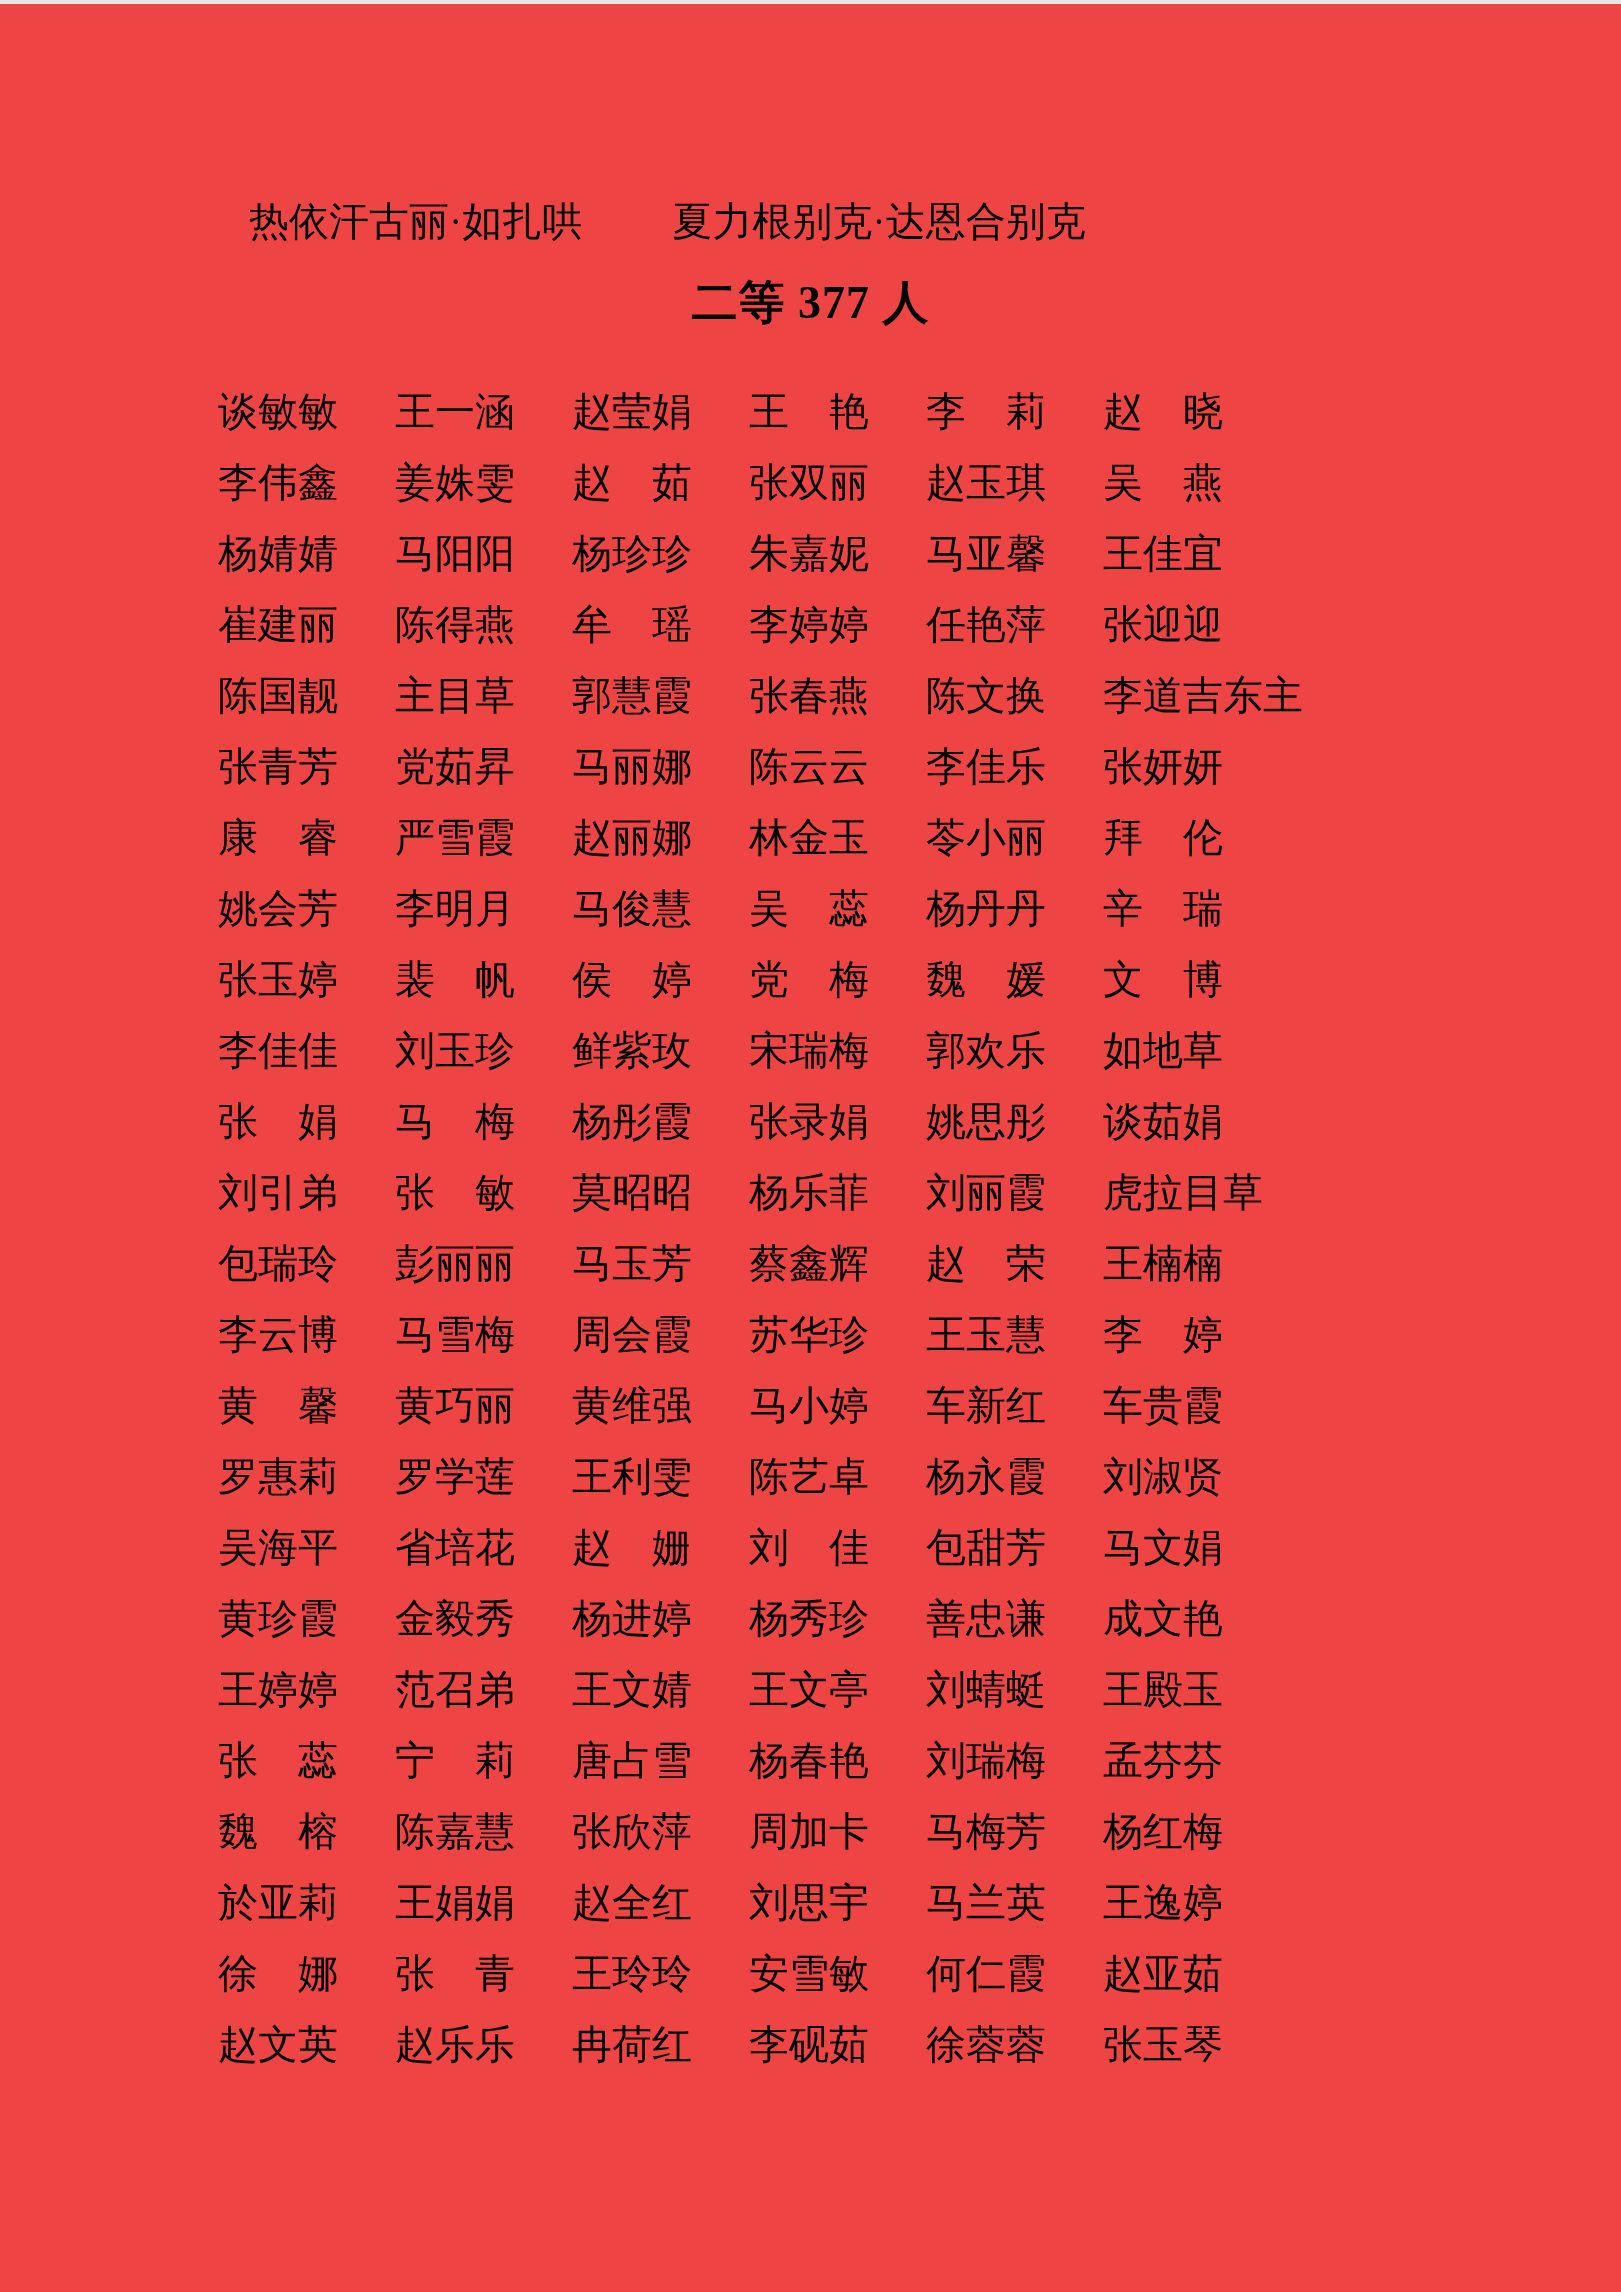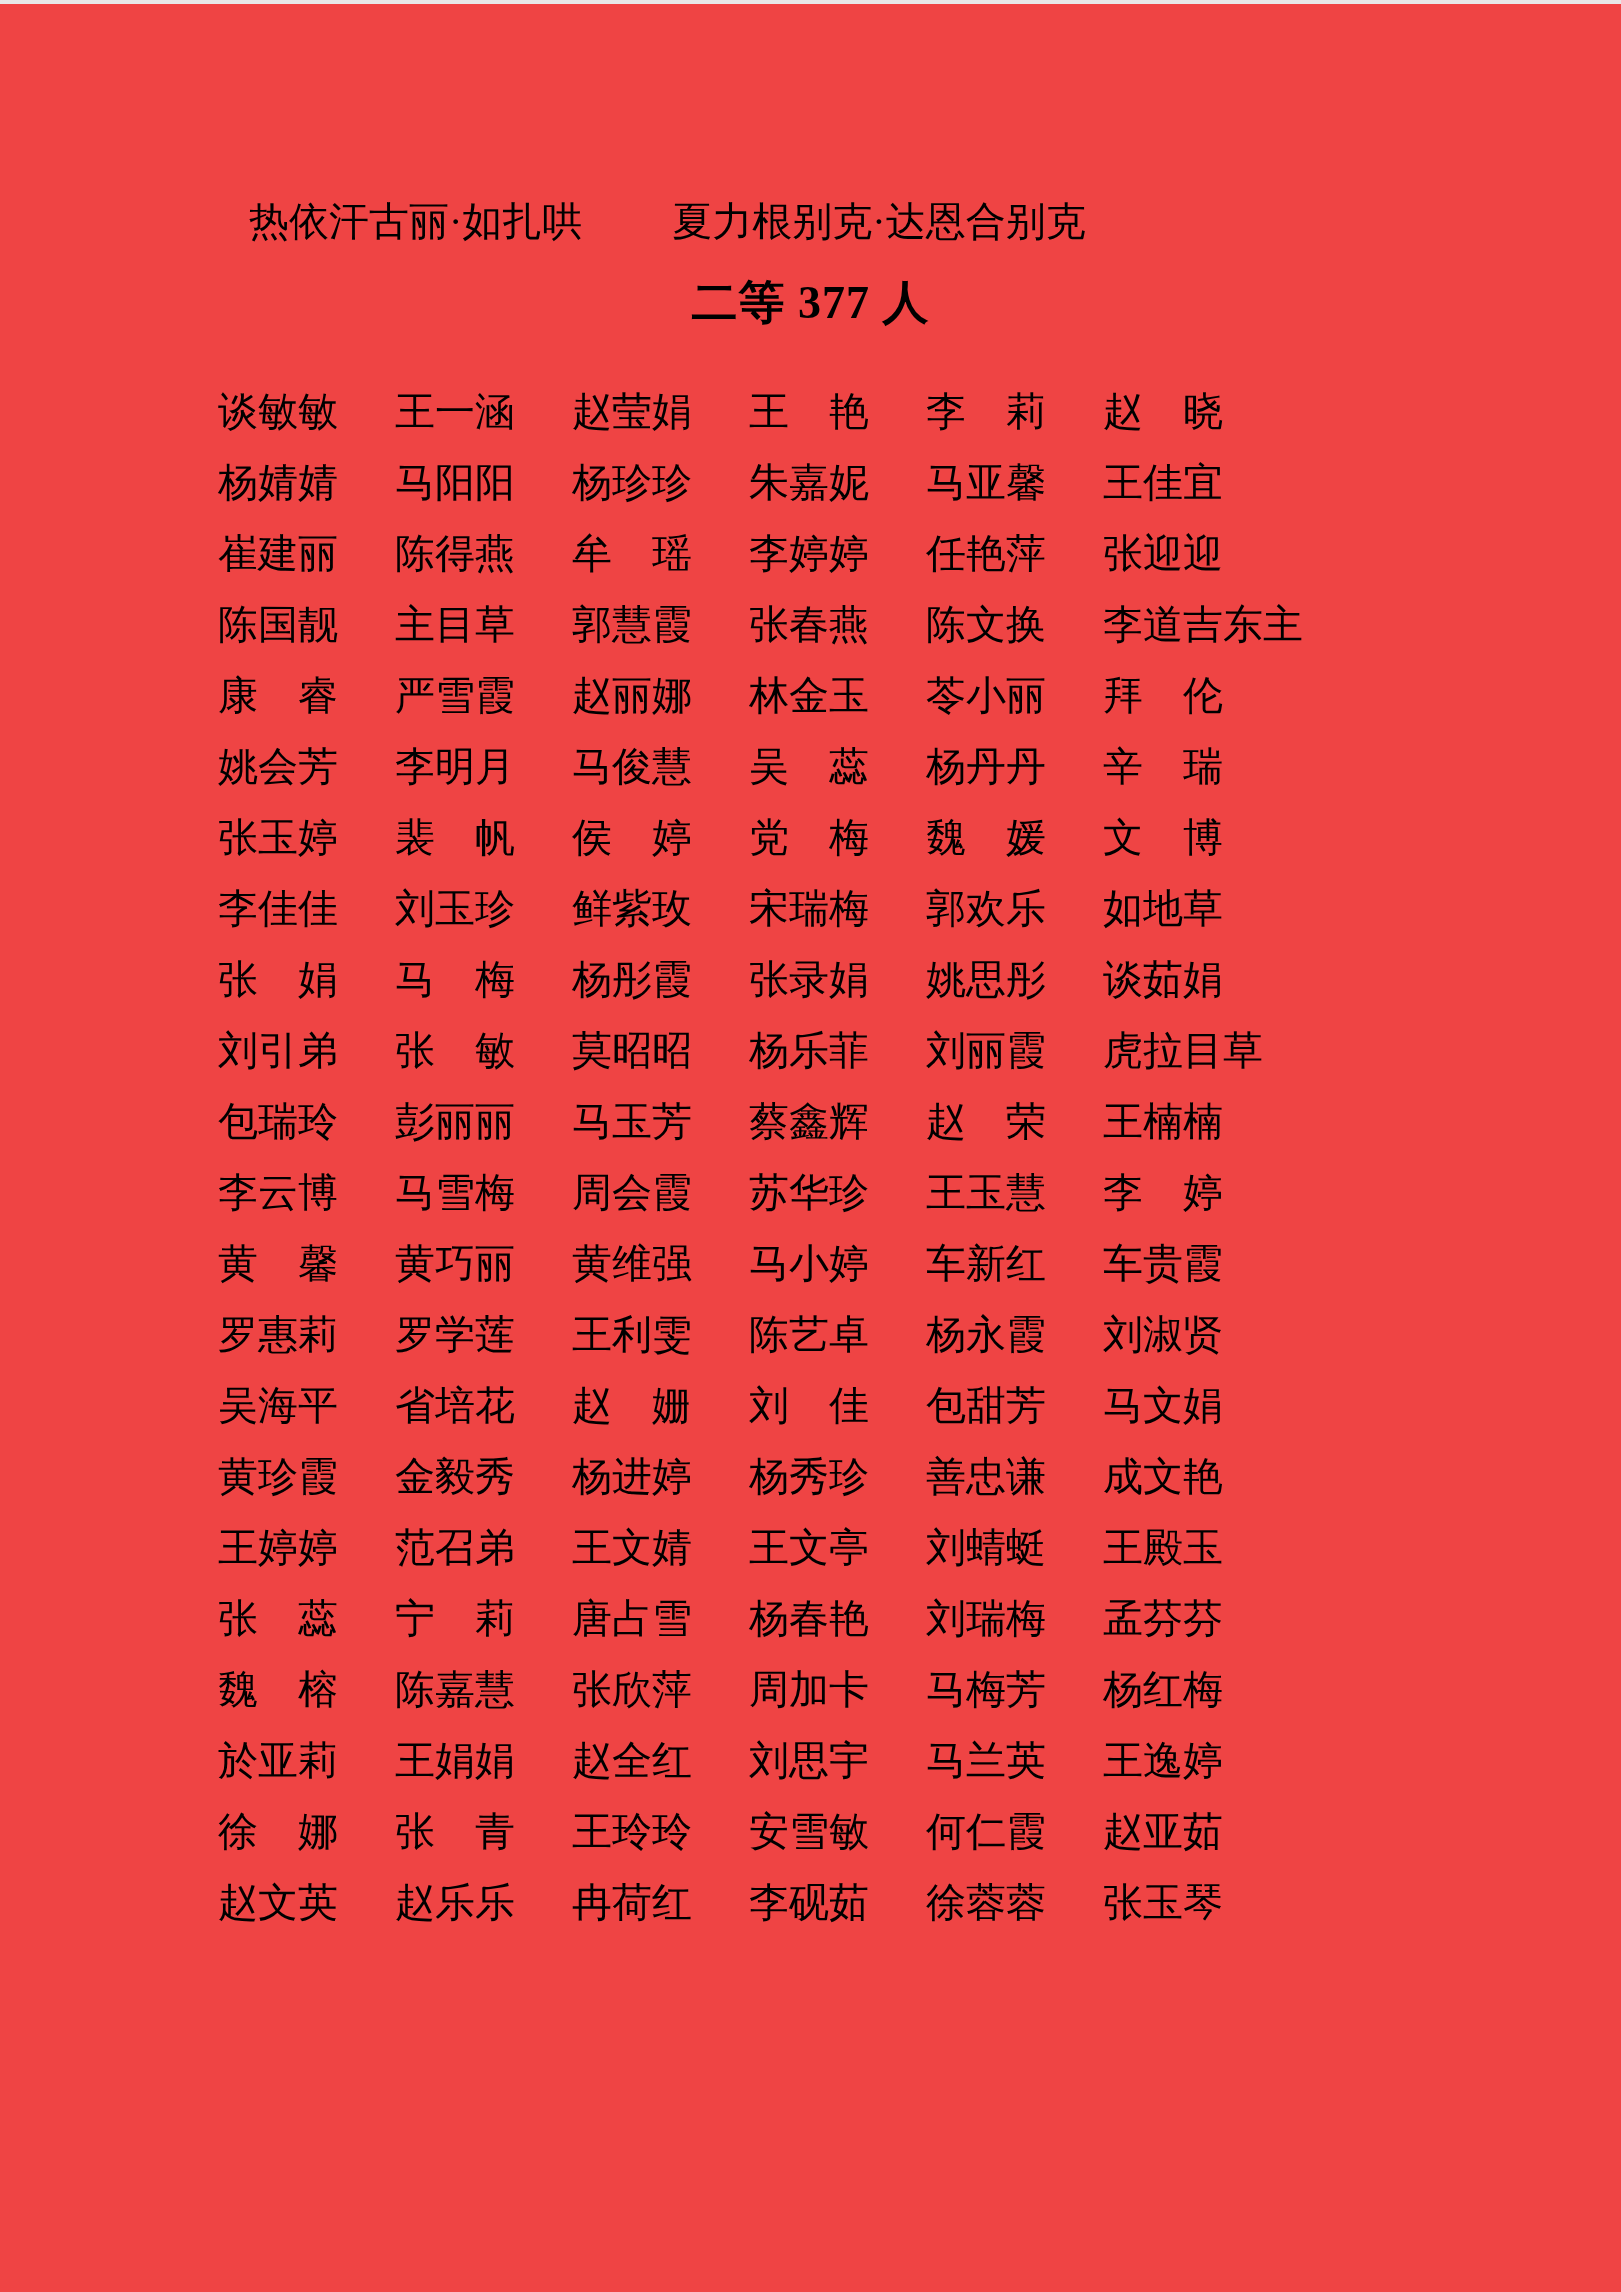--- a/index.html
+++ b/index.html
@@ -78,20 +78,28 @@
   <div class="names-grid" id="names-grid">
       <div class="name-row">
         <span class="name-cell">谈敏敏</span>
         <span class="name-cell">王一涵</span>
         <span class="name-cell">赵莹娟</span>
         <span class="name-cell">王　艳</span>
         <span class="name-cell">李　莉</span>
         <span class="name-cell">赵　晓</span>
       </div>
       <div class="name-row">
+        <span class="name-cell">李伟鑫</span>
+        <span class="name-cell">姜姝雯</span>
+        <span class="name-cell">赵　茹</span>
+        <span class="name-cell">张双丽</span>
+        <span class="name-cell">赵玉琪</span>
+        <span class="name-cell">吴　燕</span>
+      </div>
+      <div class="name-row">
         <span class="name-cell">杨婧婧</span>
         <span class="name-cell">马阳阳</span>
         <span class="name-cell">杨珍珍</span>
         <span class="name-cell">朱嘉妮</span>
         <span class="name-cell">马亚馨</span>
         <span class="name-cell">王佳宜</span>
       </div>
       <div class="name-row">
         <span class="name-cell">崔建丽</span>
         <span class="name-cell">陈得燕</span>
@@ -102,20 +110,28 @@
       </div>
       <div class="name-row">
         <span class="name-cell">陈国靓</span>
         <span class="name-cell">主目草</span>
         <span class="name-cell">郭慧霞</span>
         <span class="name-cell">张春燕</span>
         <span class="name-cell">陈文换</span>
         <span class="name-cell">李道吉东主</span>
       </div>
       <div class="name-row">
+        <span class="name-cell">张青芳</span>
+        <span class="name-cell">党茹昇</span>
+        <span class="name-cell">马丽娜</span>
+        <span class="name-cell">陈云云</span>
+        <span class="name-cell">李佳乐</span>
+        <span class="name-cell">张妍妍</span>
+      </div>
+      <div class="name-row">
         <span class="name-cell">康　睿</span>
         <span class="name-cell">严雪霞</span>
         <span class="name-cell">赵丽娜</span>
         <span class="name-cell">林金玉</span>
         <span class="name-cell">苓小丽</span>
         <span class="name-cell">拜　伦</span>
       </div>
       <div class="name-row">
         <span class="name-cell">姚会芳</span>
         <span class="name-cell">李明月</span>

